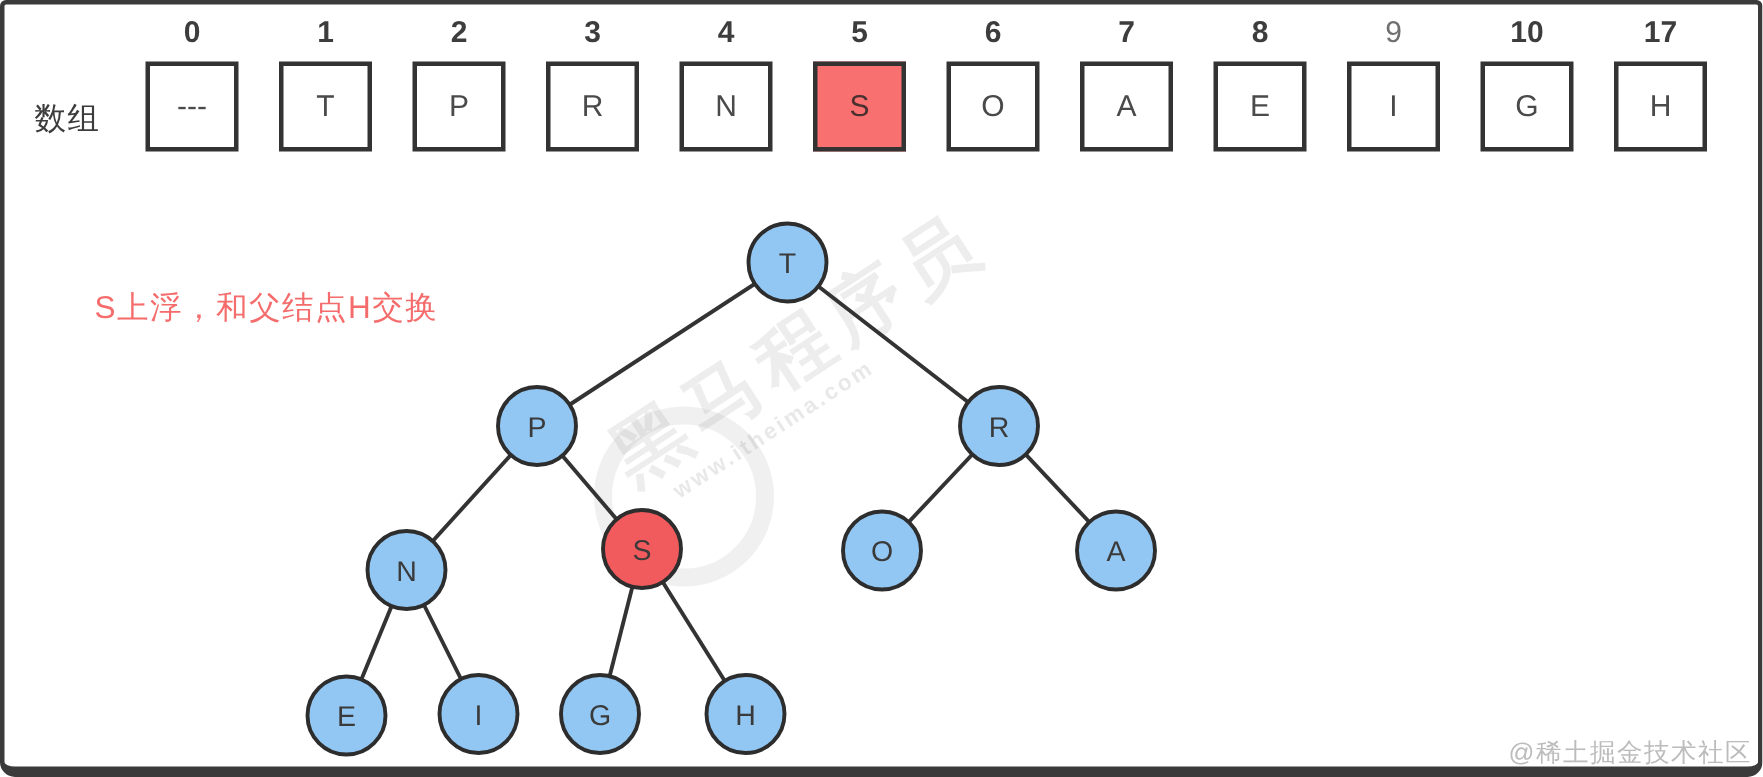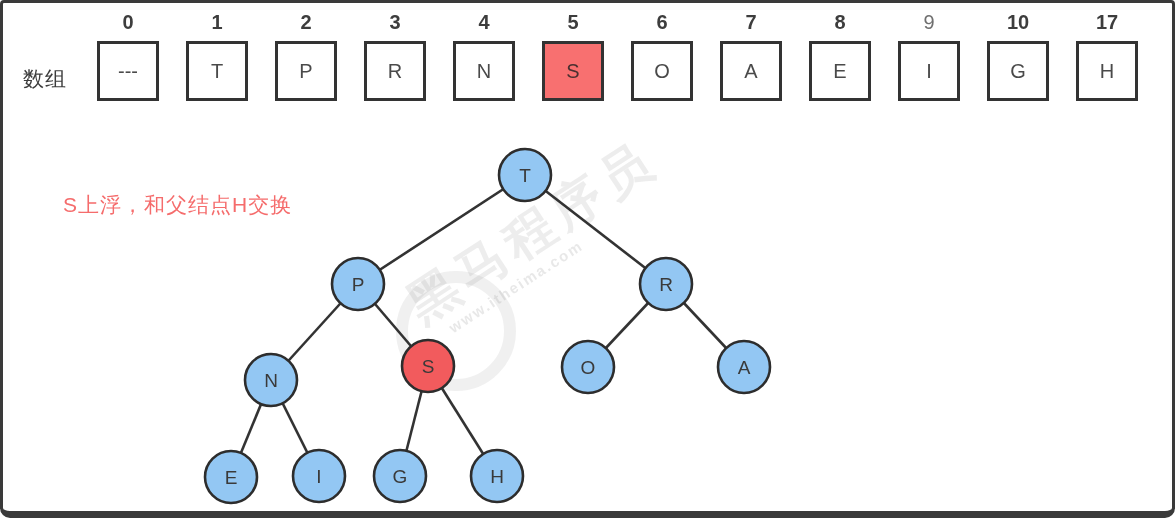--- a/index.html
+++ b/index.html
@@ -194,13 +194,14 @@
       <circle cx="228" cy="474" r="26" class="node-circle" fill="#93c7f3"></circle>
       <text x="228" y="481" class="node-label">E</text>
       <circle cx="316" cy="473" r="26" class="node-circle" fill="#93c7f3"></circle>
       <text x="316" y="480" class="node-label">I</text>
       <circle cx="397" cy="473" r="26" class="node-circle" fill="#93c7f3"></circle>
       <text x="397" y="480" class="node-label">G</text>
       <circle cx="494" cy="473" r="26" class="node-circle" fill="#93c7f3"></circle>
       <text x="494" y="480" class="node-label">H</text>
     </svg>
 
+  <div class="juejin">@稀土掘金技术社区</div>
 </div>
 
 </body></html>

